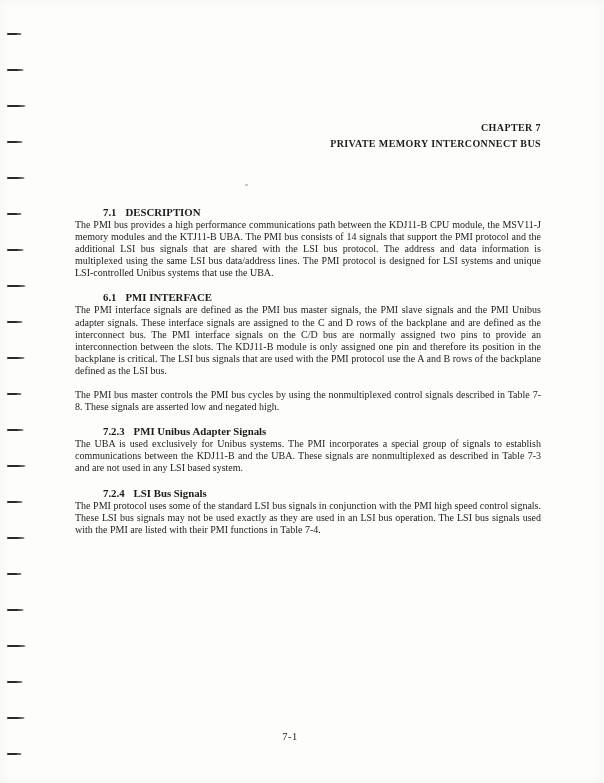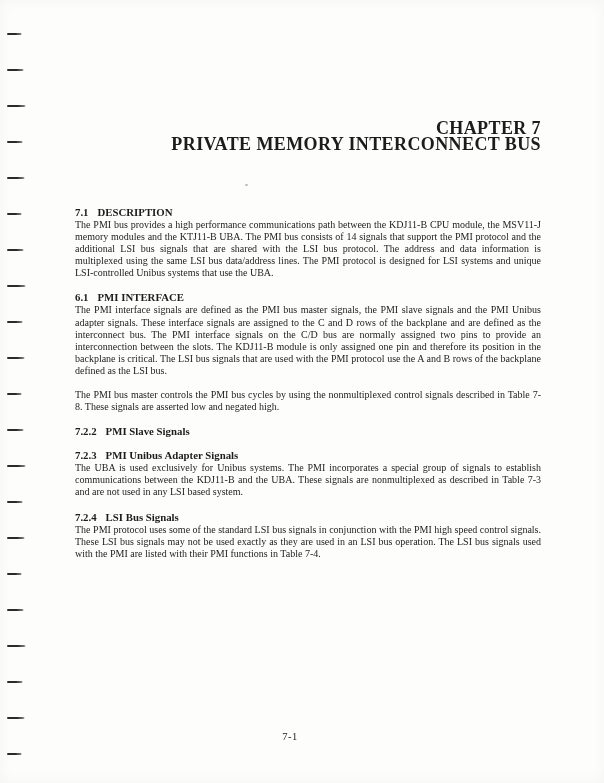--- a/index.html
+++ b/index.html
@@ -24,34 +24,34 @@
   }
   .content {
     position: absolute;
     left: 75px;
     top: 120px;
     width: 466px;
   }
   .chapter-block {
     text-align: right;
     font-weight: bold;
-    font-size: 18px;
+    font-size: 10px;
     line-height: 16px;
     letter-spacing: 0.4px;
     margin-bottom: 54px;
   }
   .section { margin-bottom: 12px; }
   .section-heading {
     font-weight: bold;
     font-size: 10.8px;
     line-height: 12px;
     margin-bottom: 1px;
     white-space: nowrap;
   }
-  .section-heading .sec-num { display: inline-block; margin-right: 9px; }
+  .section-heading .sec-num { display: inline-block; margin-right: 9px; margin-left: 28px; }
   .section-body {
     font-size: 10px;
     line-height: 12.1px;
     text-align: justify;
   }
   .footer {
     position: absolute;
     left: 57px;
     width: 466px;
     top: 731px;
@@ -119,23 +119,20 @@
         <span class="sec-num">6.1</span><span>PMI INTERFACE</span>
       </div>
       <div class="section-body">The PMI interface signals are defined as the PMI bus master signals, the PMI slave signals and the PMI Unibus adapter signals. These interface signals are assigned to the C and D rows of the backplane and are defined as the interconnect bus. The PMI interface signals on the C/D bus are normally assigned two pins to provide an interconnection between the slots. The KDJ11-B module is only assigned one pin and therefore its position in the backplane is critical. The LSI bus signals that are used with the PMI protocol use the A and B rows of the backplane defined as the LSI bus.</div>
     </div>
 
     <div class="section">
       <div class="section-body">The PMI bus master controls the PMI bus cycles by using the nonmultiplexed control signals described in Table 7-8. These signals are asserted low and negated high.</div>
     </div>
 
     <div class="section">
-      <div class="section-heading">
-        <span class="sec-num">7.2.2</span><span>PMI Slave Signals</span>
-      </div>
     </div>
 
     <div class="section">
       <div class="section-heading">
         <span class="sec-num">7.2.3</span><span>PMI Unibus Adapter Signals</span>
       </div>
       <div class="section-body">The UBA is used exclusively for Unibus systems. The PMI incorporates a special group of signals to establish communications between the KDJ11-B and the UBA. These signals are nonmultiplexed as described in Table 7-3 and are not used in any LSI based system.</div>
     </div>
 
     <div class="section">

